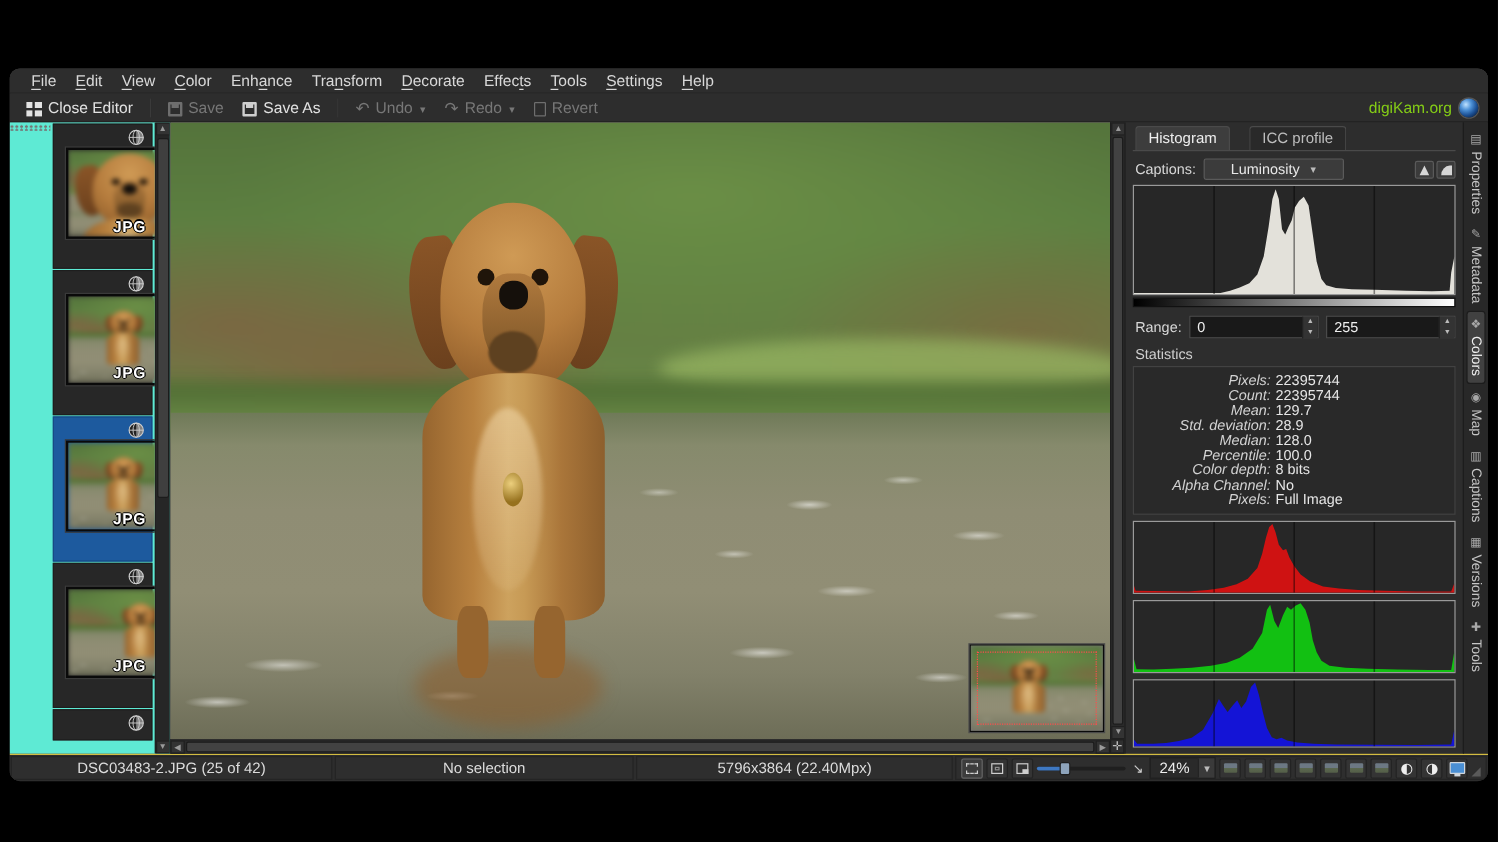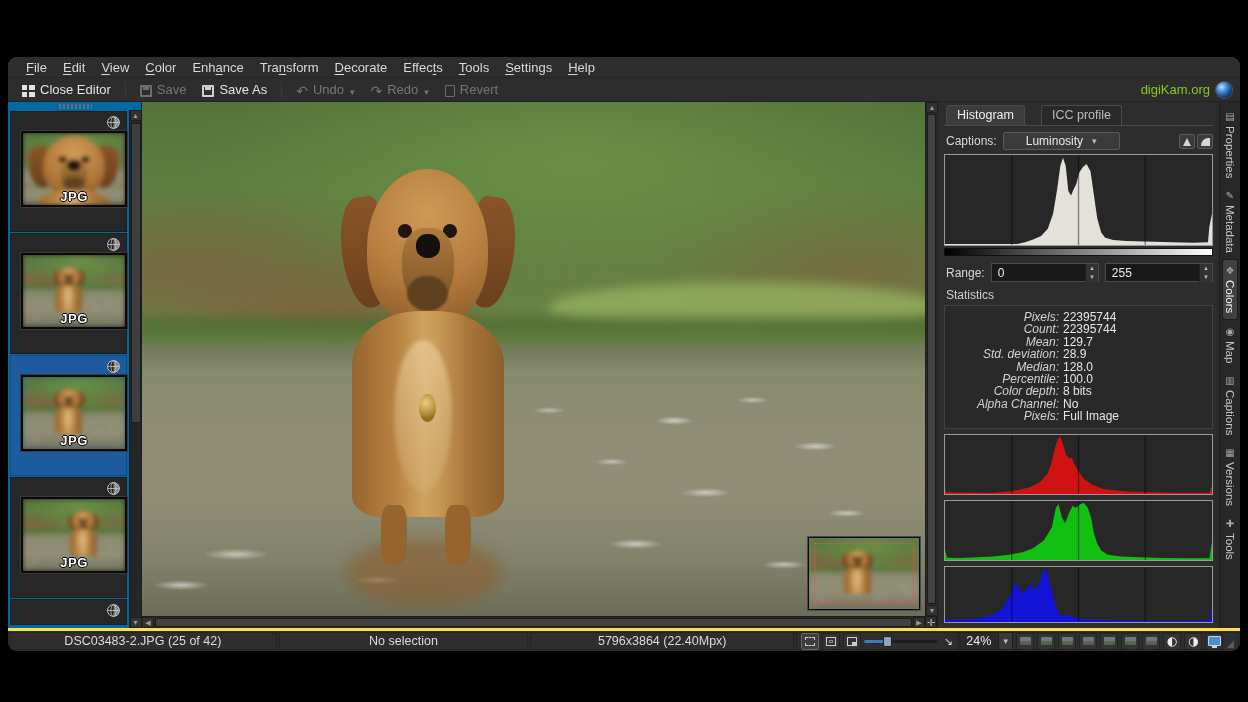--- a/index.html
+++ b/index.html
@@ -30,21 +30,21 @@
   .floppy.dis{border-color:#6e6e6e}.floppy.dis:before{background:#6e6e6e}
   .uarr{font-family:"DejaVu Sans",sans-serif;font-size:14px;line-height:12px}
   .page-ic{width:10px;height:12px;border:1.5px solid #6e6e6e;border-radius:1px}
   .brand{margin-left:auto;display:flex;align-items:center;gap:6px;color:#84cc16}
   .lens{width:16px;height:16px;border-radius:50%;
     background:radial-gradient(circle at 35% 32%,#bfe2ff 0%,#4f93d8 30%,#1b4f93 60%,#081c3a 90%);
     box-shadow:0 0 0 1px #555}
   
   .main{display:flex;height:526px}
   
-  .thumbbar{width:134px;background:#0369a1;border-right:1px solid #1f1f1f;display:flex;flex-direction:column}
+  .thumbbar{width:134px;background:#5eead4;border-right:1px solid #1f1f1f;display:flex;flex-direction:row}
   .grip{height:8px;display:flex;align-items:center;justify-content:center}
   .grip i{width:34px;height:5px;background-image:radial-gradient(circle,#757575 1px,transparent 1.4px);background-size:4px 3px}
   .tb-body{flex:1;display:flex;overflow:hidden}
   .tb-list{flex:1;overflow:hidden;padding:1px 2px}
   .cell{position:relative;height:121px;background:#272727;border:1px solid #1e1e1e;margin-bottom:1px}
   .cell.sel{background:#1d5a9e;border-color:#174a84}
   .cell .globe{position:absolute;top:3px;right:5px;width:15px;height:15px}
   .tframe{position:absolute;left:10px;top:19px;width:106px;height:76px;
     border:2px solid #0a0a0a;box-shadow:0 0 0 1px #3a3a3a;overflow:hidden}
   .jpg{position:absolute;bottom:1px;left:0;right:0;text-align:center;font-weight:bold;
@@ -154,21 +154,21 @@
   .srow .lab{width:118px;text-align:right;font-style:italic;color:#d2d2d2;padding-right:4px}
   .srow .val{color:#e6e6e6}
   .minibox{height:61px;border:1px solid #9a9a9a;background:#272727;margin-top:5px}
   
   .tabstrip{width:21px;background:#282828;border-left:1px solid #1c1c1c;display:flex;flex-direction:column;align-items:center;padding-top:4px;gap:2px}
   .vtab{writing-mode:vertical-rl;display:flex;align-items:center;gap:4px;padding:5px 1px;
     font-size:11.5px;color:#c6c6c6;border-radius:2px}
   .vtab .ic{font-size:10px;color:#a8a8a8}
   .vtab.active{background:#414141;color:#f0f0f0;box-shadow:0 0 0 1px #1c1c1c}
   
-  .statusbar{height:23px;display:flex;align-items:stretch;background:#2d2d2d;border-top:3px solid #fde047;font-size:12.5px}
+  .statusbar{height:23px;display:flex;align-items:stretch;background:#2d2d2d;border-top:1px solid #fde047;font-size:12.5px}
   .seg{display:flex;align-items:center;justify-content:center;border:1px solid #242424;margin:1px;background:#2e2e2e;color:#dcdcdc}
   .seg1{width:292px}.seg2{width:272px}.seg3{width:288px}
   .ctrl{flex:1;display:flex;align-items:center;gap:3px;padding:0 4px;justify-content:flex-end}
   .sbtn{width:18px;height:17px;background:#343434;border:1px solid #232323;border-radius:2px;
     display:flex;align-items:center;justify-content:center}
   .sbtn.pressed{border-color:#666;background:#3d3d3d}
   .ic-dash{width:10px;height:9px;border:1px dashed #cfcfcf}
   .ic-fit{width:10px;height:9px;border:1px solid #cfcfcf;position:relative}
   .ic-fit:before{content:"";position:absolute;inset:2px;border:1px solid #8f8f8f}
   .ic-11{width:10px;height:9px;border:1px solid #cfcfcf;position:relative}

